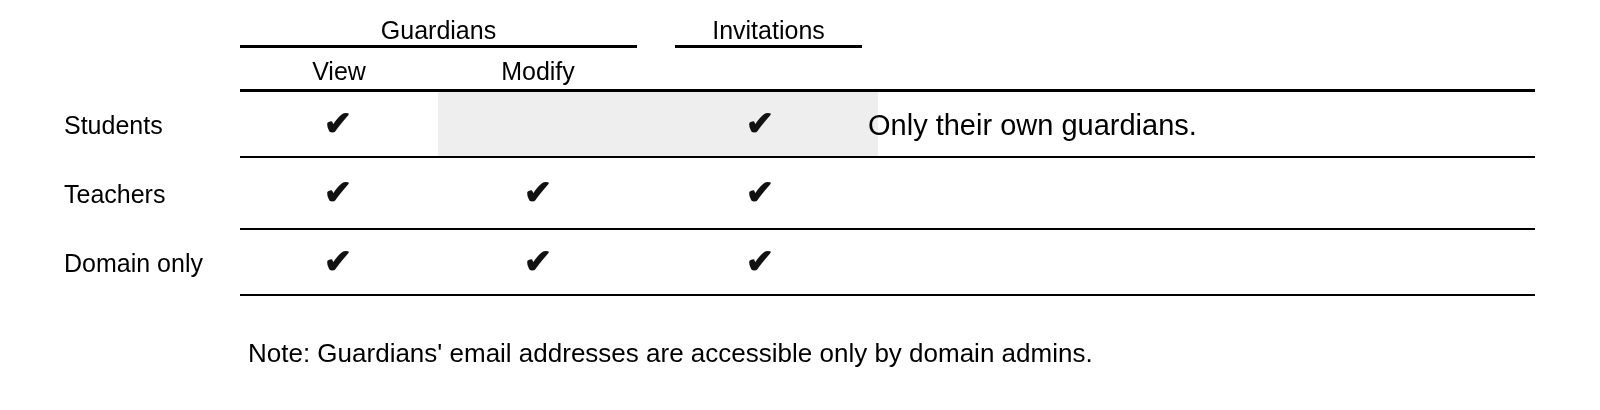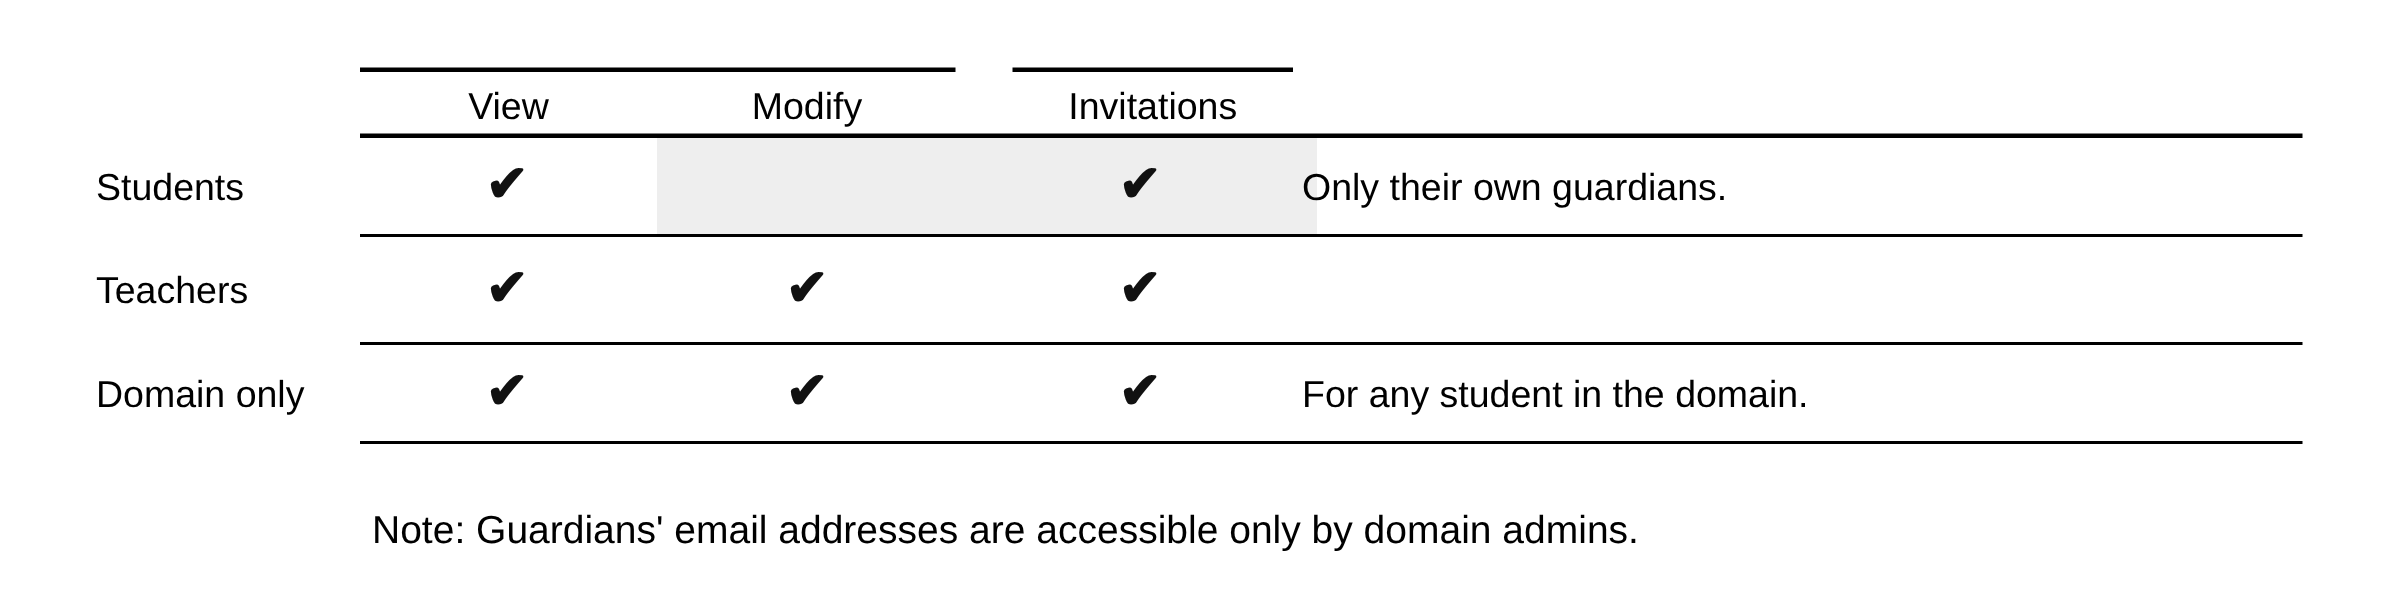--- a/index.html
+++ b/index.html
@@ -33,21 +33,21 @@
 
   .grp-label {
     position: absolute;
     top: 15px;
     font-size: 25px;
     line-height: 30px;
     text-align: center;
     white-space: nowrap;
   }
   .grp-label.guardians { left: 240px; width: 397px; }
-  .grp-label.invitations { left: 675px; width: 187px; margin-top: 41px; }
+  .grp-label.invitations { left: 675px; width: 187px; }
 
   .sub-label {
     position: absolute;
     top: 56px;
     font-size: 25px;
     line-height: 30px;
     text-align: center;
     white-space: nowrap;
   }
   .sub-label.c0 { left: 240px; width: 198px; }
@@ -89,38 +89,39 @@
     font-weight: bold;
     text-align: center;
     color: #111111;
     width: 60px;
   }
 
   .desc {
     position: absolute;
     left: 868px;
     width: 660px;
-    font-size: 25px;
+    font-size: 29px;
     line-height: 32px;
   }
 
   .note {
     position: absolute;
     left: 248px;
     top: 337px;
     font-size: 26px;
     line-height: 32px;
     white-space: nowrap;
   }
 </style>
 </head>
 <body>
 
 <div class="sheet">
 
+  <div class="grp-label guardians">Guardians</div>
   <div class="grp-rule guardians"></div>
 
   <div class="grp-label invitations">Invitations</div>
   <div class="grp-rule invitations"></div>
 
   <div class="sub-label c1">Modify</div>
   <div class="sub-label c0">View</div>
 
   <div class="rule head"></div>
 
@@ -138,19 +139,18 @@
   <div class="check" style="left:308px; top:175px">✔</div>
   <div class="check" style="left:508px; top:175px">✔</div>
   <div class="check" style="left:730px; top:175px">✔</div>
 
   <div class="rule r2"></div>
 
   <div class="row-label" style="top:248px">Domain only</div>
   <div class="check" style="left:308px; top:244px">✔</div>
   <div class="check" style="left:508px; top:244px">✔</div>
   <div class="check" style="left:730px; top:244px">✔</div>
-  <div class="desc" style="top:247px">For any student in the domain.</div>
 
   <div class="rule r3"></div>
 
   <div class="note">Note: Guardians' email addresses are accessible only by domain admins.</div>
 
 </div>
 
 </body></html>

